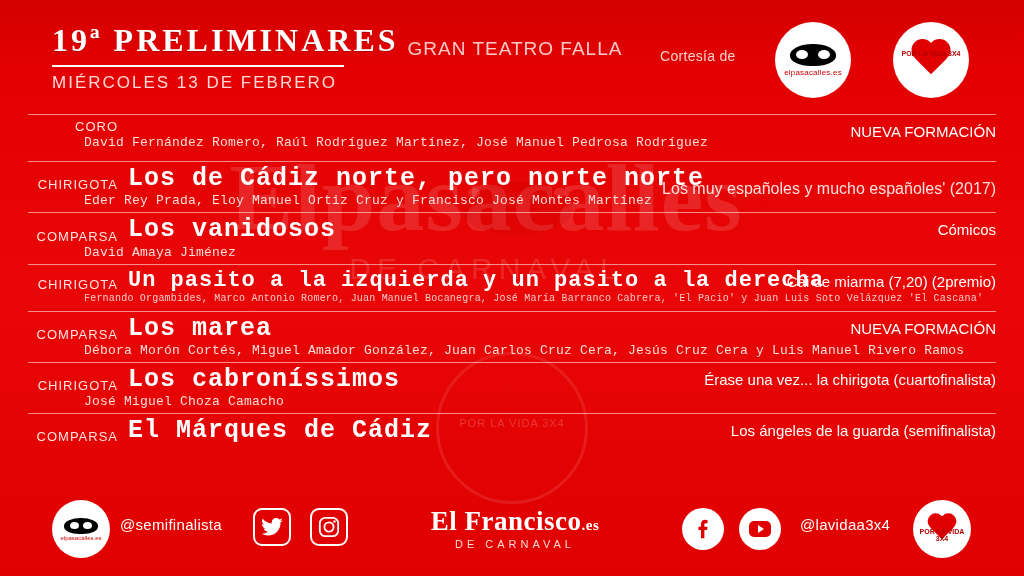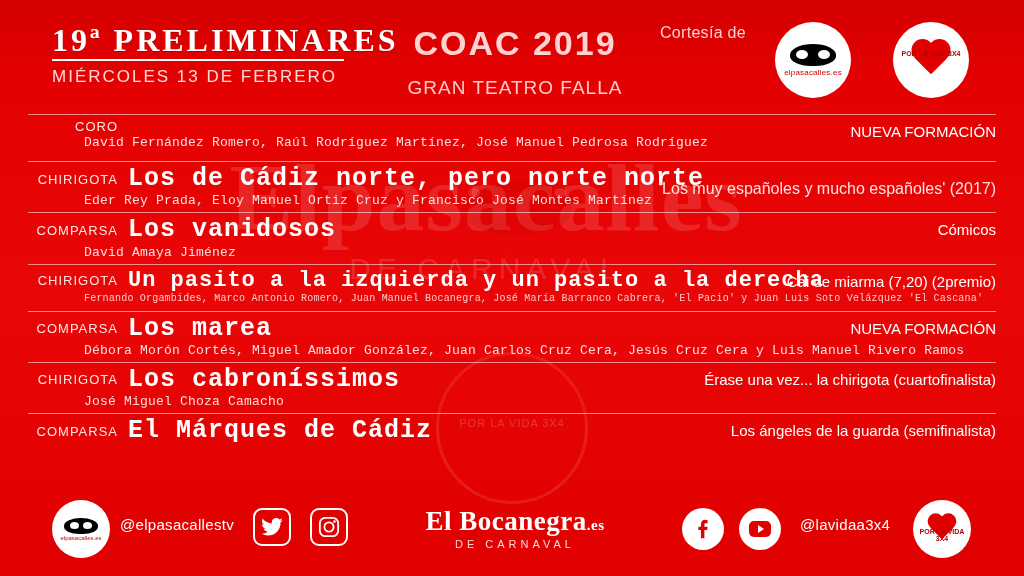--- a/index.html
+++ b/index.html
@@ -70,20 +70,21 @@
   .hdr-left { position: absolute; left: 52px; top: 22px; }
   .hdr-title {
     font-family: Liberation Serif, serif;
     font-weight: bold;
     font-size: 32px;
     letter-spacing: 3px;
     color: #ffffff;
     text-shadow: 0 1px 0 rgba(0,0,0,.2);
   }
   .hdr-sub {
+    margin-top: 6px;
     font-size: 17px;
     letter-spacing: 2px;
     color: #ffd9d9;
     border-top: 2px solid #ffffff;
     padding-top: 6px;
     width: 292px;
   }
 
   .hdr-center {
     position: absolute; left: 390px; top: 24px; width: 250px;
@@ -96,22 +97,22 @@
     color: #ffd2d2;
   }
   .falla {
     font-size: 19px;
     letter-spacing: 1px;
     color: #ffc9c9;
     margin-top: 14px;
   }
 
   .hdr-courtesy {
-    position: absolute; left: 660px; top: 24px;
-    font-size: 16px;
+    position: absolute; left: 660px; top: 48px;
+    font-size: 14px;
     color: #ffd0d0;
     letter-spacing: .3px;
   }
 
   
   .logo-circle {
     position: absolute;
     width: 76px; height: 76px;
     border-radius: 50%;
     background: #ffffff;
@@ -155,21 +156,21 @@
     position: relative; z-index: 2;
     padding: 6px 28px 0 28px;
   }
   .row {
     position: relative;
     min-height: 47px;
     border-top: 1px solid rgba(255,255,255,0.55);
     padding: 4px 0 4px 0;
   }
   .row:first-child { border-top: 1px solid rgba(255,255,255,0.55); }
-  .row-main { display: flex; align-items: center; }
+  .row-main { display: flex; align-items: flex-end; }
   .cat {
     font-size: 13px;
     letter-spacing: 1px;
     color: #ffe3e3;
     width: 100px;
     text-align: right;
     padding-right: 10px;
     flex: 0 0 100px;
     white-space: nowrap;
   }
@@ -278,21 +279,20 @@
   </div>
 
   <div class="header">
 
     <div class="hdr-left">
       <div class="hdr-title">19ª PRELIMINARES</div>
       <div class="hdr-sub">MIÉRCOLES 13 DE FEBRERO</div>
     </div>
 
     <div class="hdr-center">
-      <div class="coac">COAC 2019</div>
       <div class="falla">GRAN TEATRO FALLA</div>
     </div>
 
     <div class="hdr-courtesy">Cortesía de</div>
 
     <div class="logo-circle" id="logo-pasacalles">
       <div class="mask-shape"></div>
       <div class="lbl">elpasacalles.es</div>
     </div>
 
@@ -367,39 +367,39 @@
 
   </div>
 
   <div class="footer">
 
     <div class="f-circle" id="f-logo-left">
       <div class="mask-shape"></div>
       <div class="lbl">elpasacalles.es</div>
     </div>
 
-    <div class="handle" id="handle-left">@elpasacallestv</div>
+    <div class="handle" id="handle-left">@semifinalista</div>
 
     <div class="sq-icon" id="icon-twitter">
       <svg width="22" height="18" viewBox="0 0 24 20" aria-hidden="true">
         <path fill="#ffffff" d="M24 2.4a9.6 9.6 0 0 1-2.8.8A4.9 4.9 0 0 0 23.3.4a9.7 9.7 0 0 1-3.1 1.2A4.9 4.9 0 0 0 11.8 6 13.9 13.9 0 0 1 1.7.9 4.9 4.9 0 0 0 3.2 7.4 4.8 4.8 0 0 1 1 6.8v.1a4.9 4.9 0 0 0 3.9 4.8 4.9 4.9 0 0 1-2.2.1 4.9 4.9 0 0 0 4.6 3.4A9.9 9.9 0 0 1 0 17.3 13.9 13.9 0 0 0 7.5 19.5c9.1 0 14-7.5 14-14v-.7A10 10 0 0 0 24 2.4z"></path>
       </svg>
     </div>
 
     <div class="sq-icon" id="icon-instagram">
       <svg width="22" height="22" viewBox="0 0 24 24" aria-hidden="true">
         <rect x="2" y="2" width="20" height="20" rx="6" fill="none" stroke="#ffffff" stroke-width="2"></rect>
         <circle cx="12" cy="12" r="5" fill="none" stroke="#ffffff" stroke-width="2"></circle>
         <circle cx="18" cy="6" r="1.4" fill="#ffffff"></circle>
       </svg>
     </div>
 
     <div class="footer-brand">
       <div class="fb-main">
-        <span>El Bocanegra</span><span class="es">.es</span>
+        <span>El Francisco</span><span class="es">.es</span>
       </div>
       <div class="fb-sub">DE CARNAVAL</div>
     </div>
 
     <div class="rnd-icon" id="icon-facebook">
       <svg width="22" height="22" viewBox="0 0 24 24" aria-hidden="true">
         <path fill="#e00000" d="M13.5 22v-9h3l.5-3.5h-3.5V7.3c0-1 .3-1.7 1.8-1.7H17V2.4A24 24 0 0 0 14.3 2C11.6 2 9.8 3.7 9.8 6.8v2.7H7V13h2.8v9z"></path>
       </svg>
     </div>
 

